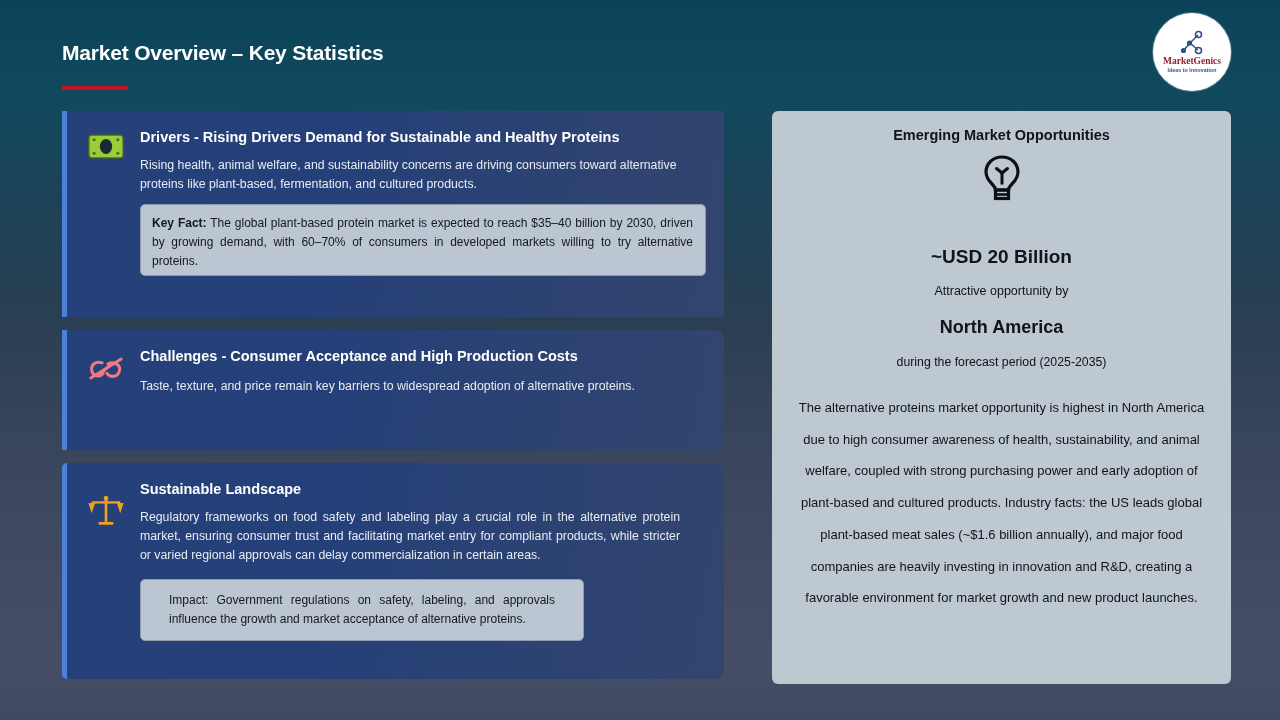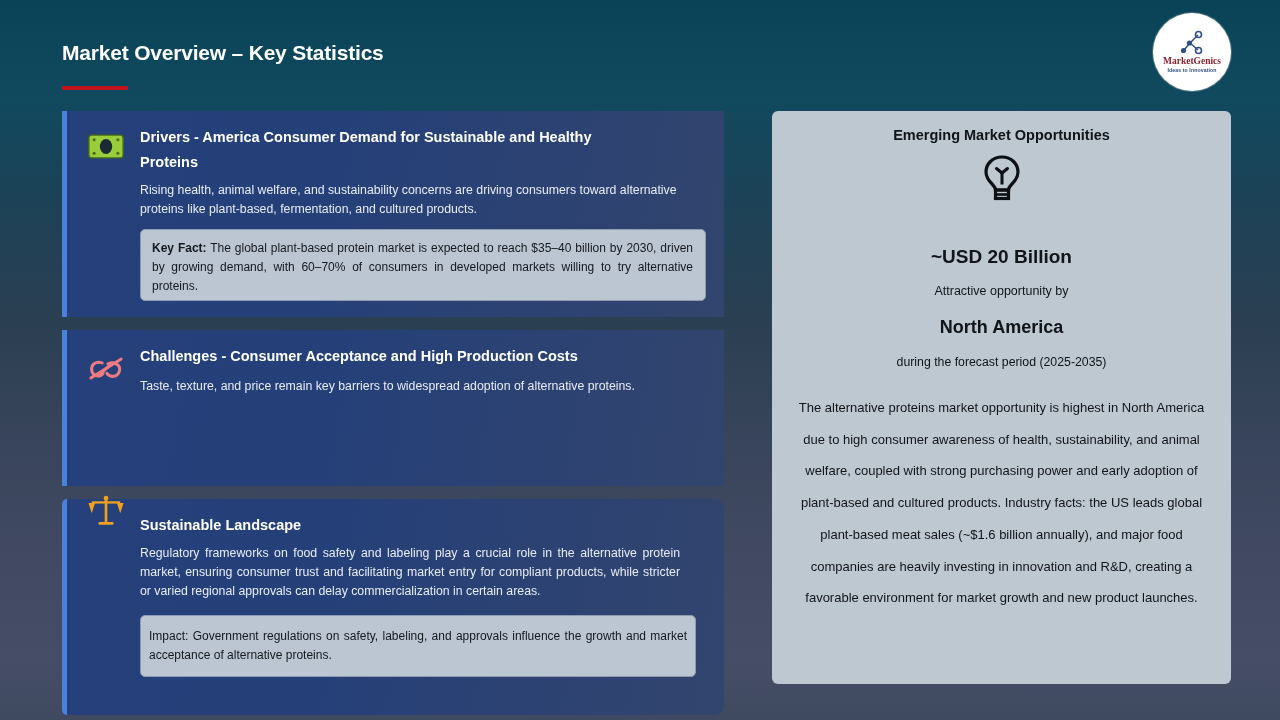--- a/index.html
+++ b/index.html
@@ -46,21 +46,21 @@
     position:relative;
     background:linear-gradient(100deg,#25407a 0%,#254079 40%,#2c4272 72%,#32456e 100%);
     margin-bottom:13px;
     padding:14px 16px 14px 78px;
     box-sizing:border-box;
   }
   .card .accent{
     position:absolute;left:0;top:0;bottom:0;width:5px;background:#4a82da;
   }
   .card1{height:206px;}
-  .card2{height:156px;}
+  .card2{height:120px;border-radius:9px;}
   .card3{height:216px;border-radius:9px;}
   .card3 .accent{border-radius:9px 0 0 9px;}
 
   .card-icon{
     position:absolute;left:85px;width:42px;height:36px;
     display:flex;align-items:center;justify-content:center;
   }
   .i1{top:128px;}
   .i2{top:351px;}
   .i3{top:492px;}
@@ -82,21 +82,21 @@
     border:1px solid #8f9cad;
     border-radius:5px;
     padding:9px 12px 4px 11px;
     color:#14181f;
     font-size:12px;
     line-height:1.58;
     text-align:justify;
     width:566px;box-sizing:border-box;
   }
   .factbox b{font-weight:bold;}
-  .factbox.f2{margin-top:14px;width:556px;padding:11px 8px;}
+  .factbox.f2{margin-top:14px;width:444px;padding:11px 28px;}
 
   
   .right-panel{
     position:absolute;left:772px;top:111px;width:459px;height:573px;
     background:#bdc8d1;border-radius:6px;
     padding:14px 22px 4px 22px;box-sizing:border-box;
     text-align:center;color:#111418;
   }
   .rp-title{font-size:14.5px;font-weight:bold;margin:2px 0 0 0;}
   .rp-icon{margin:8px auto 0 auto;width:54px;height:54px;}
@@ -128,21 +128,21 @@
     </svg>
   </span>
   <span class="logo-name">MarketGenics</span>
   <span class="logo-tag">Ideas to Innovation</span>
 </div>
 
 <div class="left-col">
 
   <div class="card card1">
     <div class="accent"></div>
-    <div class="card-title c1">Drivers - America Consumer Demand for Sustainable and Healthy Proteins</div>
+    <div class="card-title c1">Drivers - Rising Drivers Demand for Sustainable and Healthy Proteins</div>
     <div class="card-body">Rising health, animal welfare, and sustainability concerns are driving consumers toward alternative proteins like plant-based, fermentation, and cultured products.</div>
     <div class="factbox"><b>Key Fact:</b><span> The global plant-based protein market is expected to reach $35–40 billion by 2030, driven by growing demand, with 60–70% of consumers in developed markets willing to try alternative proteins.</span></div>
   </div>
 
   <div class="card card2">
     <div class="accent"></div>
     <div class="card-title">Challenges - Consumer Acceptance and High Production Costs</div>
     <div class="card-body wide">Taste, texture, and price remain key barriers to widespread adoption of alternative proteins.</div>
   </div>
 

